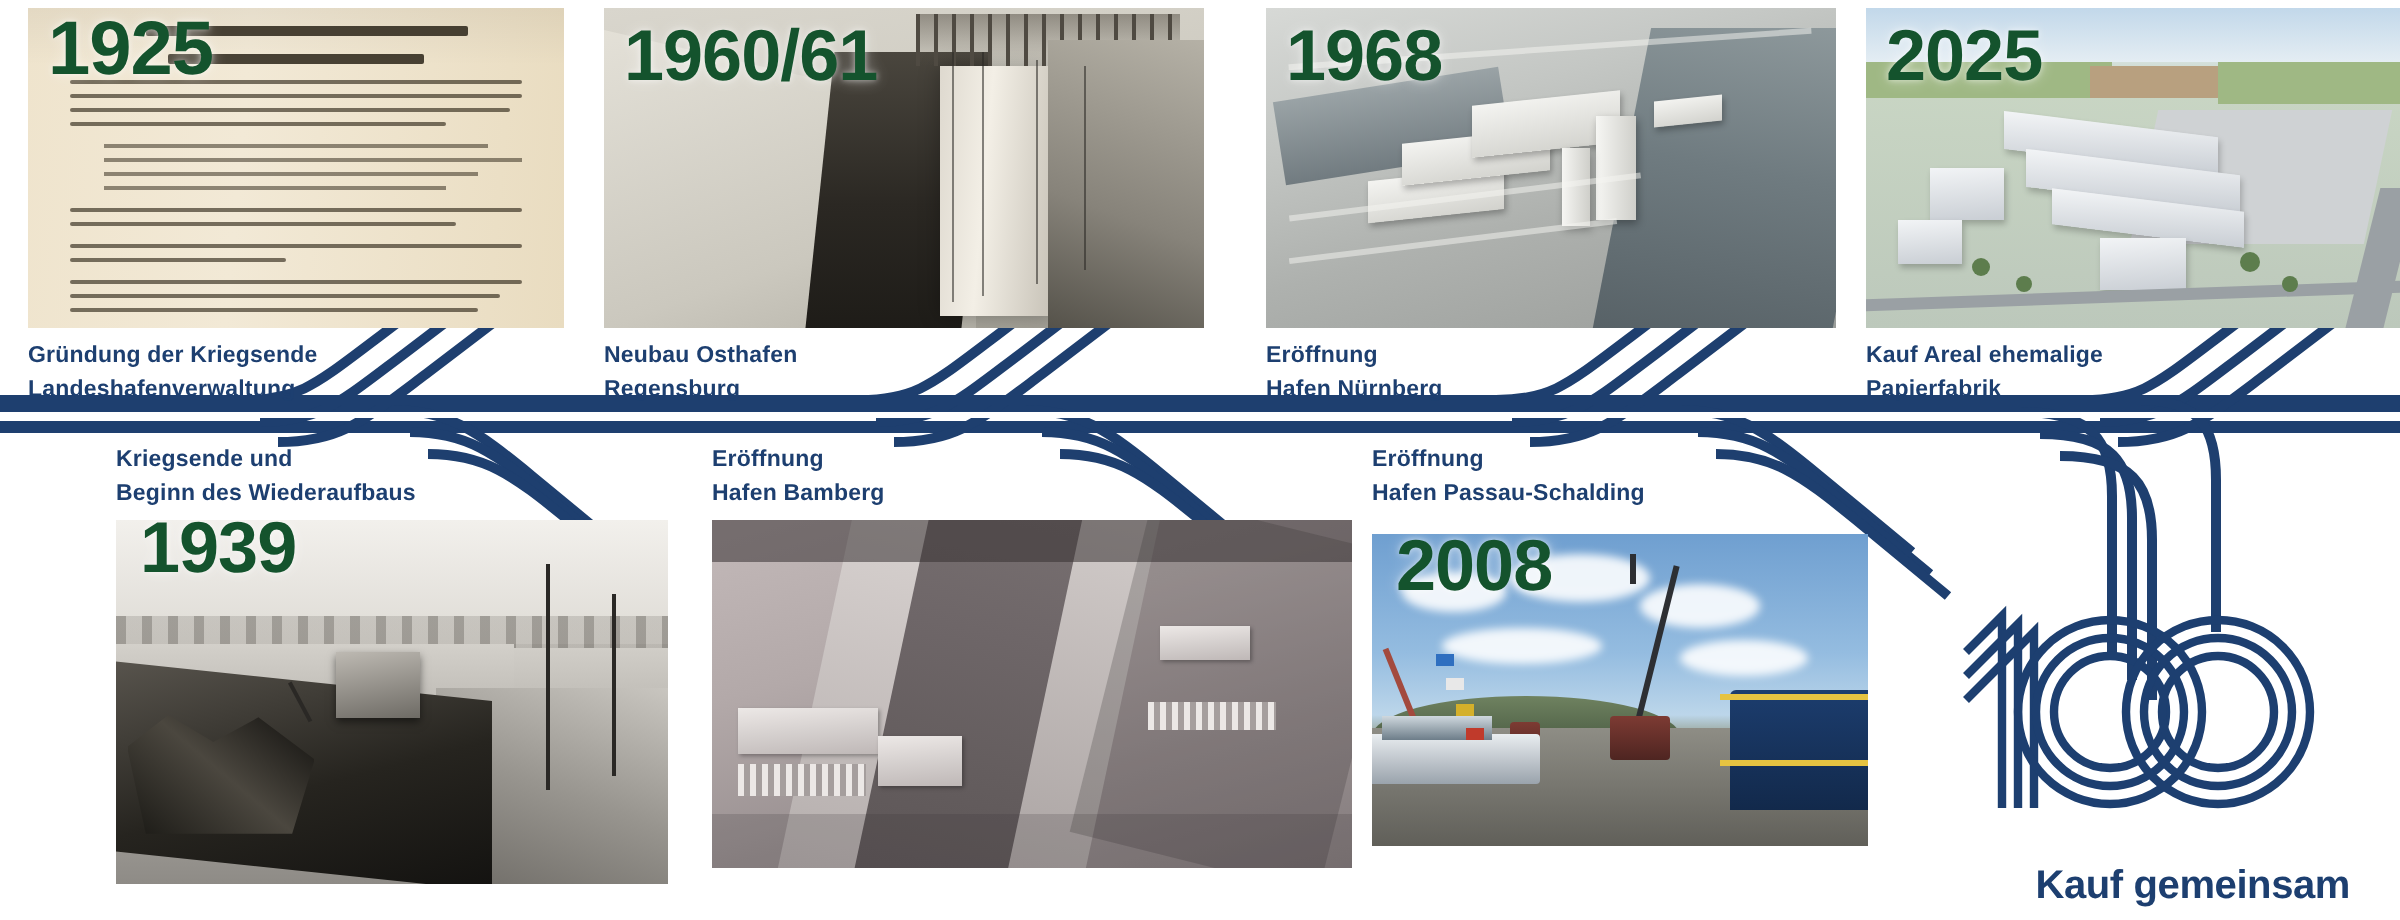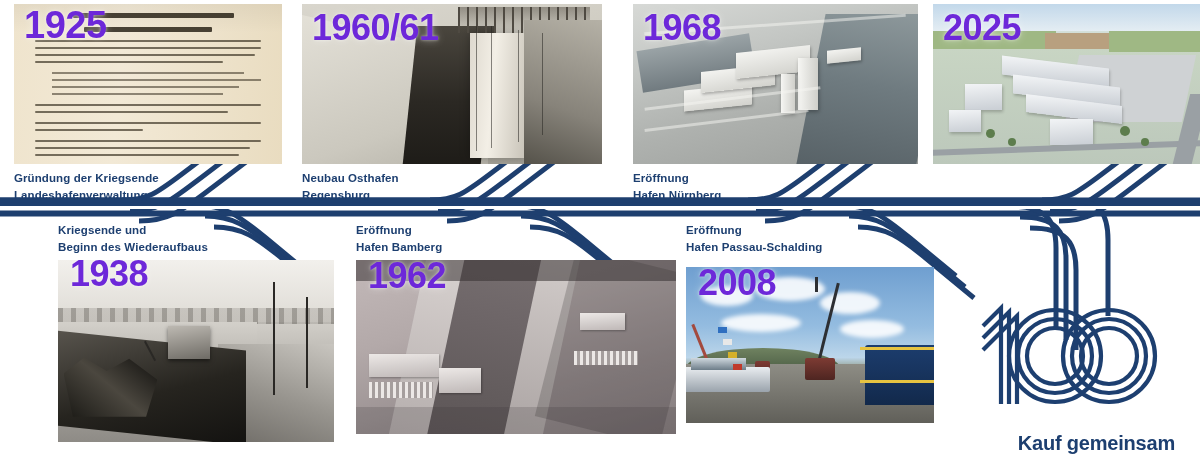--- a/index.html
+++ b/index.html
@@ -32,21 +32,21 @@
   }
   .photo{
     position:relative;
     overflow:hidden;
     background:#cfd4da;
     border:0;
   }
   .photo .yr{
     position:absolute;
     z-index:4;
-    color:#6d28d9;
+    color:#14532d;
     font-weight:700;
     letter-spacing:-0.5px;
     line-height:1;
     text-shadow:0 0 3px rgba(255,255,255,.55),0 0 8px rgba(255,255,255,.4);
   }
   .caption{
     color:#1d3f70;
     font-size:11.5px;
     line-height:1.45;
     font-weight:600;
@@ -463,60 +463,61 @@
         <div class="bld" style="left:44%;top:72%;width:16%;height:16%;"></div>
         <div class="road" style="left:0;top:88%;width:100%;height:4%;transform:skewY(-2deg);"></div>
         <div class="road" style="right:0;top:56%;width:7%;height:46%;transform:skewX(-14deg);"></div>
         <div class="tree" style="left:20%;top:78%;width:9px;height:9px;"></div>
         <div class="tree" style="left:28%;top:84%;width:8px;height:8px;"></div>
         <div class="tree" style="left:70%;top:76%;width:10px;height:10px;"></div>
         <div class="tree" style="left:78%;top:84%;width:8px;height:8px;"></div>
       </div>
       <span class="yr" style="left:10px; top:6px; font-size:36px;">2025</span>
     </div>
+    <div class="caption caption-top">Kauf Areal ehemalige
+Papierfabrik</div>
   </div>
 
   <div class="milestone" style="left:58px; top:222px;">
     <div class="caption caption-above">Kriegsende und
 Beginn des Wiederaufbaus</div>
     <div class="photo" style="width:276px;height:182px;">
       <div class="art-wreck">
         <div class="sky"></div>
         <div class="far"></div>
         <div class="riv"></div>
         <div class="quay"></div>
         <div class="hull"></div>
         <div class="debris"></div>
         <div class="cabin"></div>
         <div class="pole" style="left:78%;top:12%;height:62%;"></div>
         <div class="pole" style="left:90%;top:20%;height:50%;"></div>
         <div class="pole" style="left:33%;top:44%;height:12%;transform:rotate(-28deg);"></div>
       </div>
-      <span class="yr" style="left:12px; top:-4px; font-size:36px;">1938</span>
+      <span class="yr" style="left:12px; top:-4px; font-size:36px;">1939</span>
     </div>
   </div>
 
   <div class="milestone" style="left:356px; top:222px;">
     <div class="caption caption-above">Eröffnung
 Hafen Bamberg</div>
     <div class="photo" style="width:320px;height:174px;">
       <div class="art-bamberg">
         <div class="quaystrip"></div>
         <div class="basin"></div>
         <div class="quaystrip2"></div>
         <div class="rdark" style="left:0;top:0;width:100%;height:12%;"></div>
         <div class="rdark" style="left:62%;top:0;width:40%;height:100%;transform:rotate(14deg);opacity:.45;"></div>
         <div class="hall" style="left:4%;top:54%;width:22%;height:13%;"></div>
         <div class="stripes" style="left:4%;top:70%;width:20%;height:9%;"></div>
         <div class="hall" style="left:26%;top:62%;width:13%;height:14%;"></div>
         <div class="hall" style="left:70%;top:30%;width:14%;height:10%;"></div>
         <div class="stripes" style="left:68%;top:52%;width:20%;height:8%;"></div>
         <div class="rdark" style="left:0;top:84%;width:100%;height:16%;opacity:.35;"></div>
       </div>
-      <span class="yr" style="left:12px; top:-2px; font-size:36px;">1962</span>
     </div>
   </div>
 
   <div class="milestone" style="left:686px; top:222px;">
     <div class="caption caption-above">Eröffnung
 Hafen Passau-Schalding</div>
     <div class="photo" style="width:248px;height:156px;margin-top:12px;">
       <div class="art-passau">
         <div class="cloud" style="left:6%;top:12%;width:52px;height:20px;"></div>
         <div class="cloud" style="left:28%;top:6%;width:70px;height:24px;"></div>

